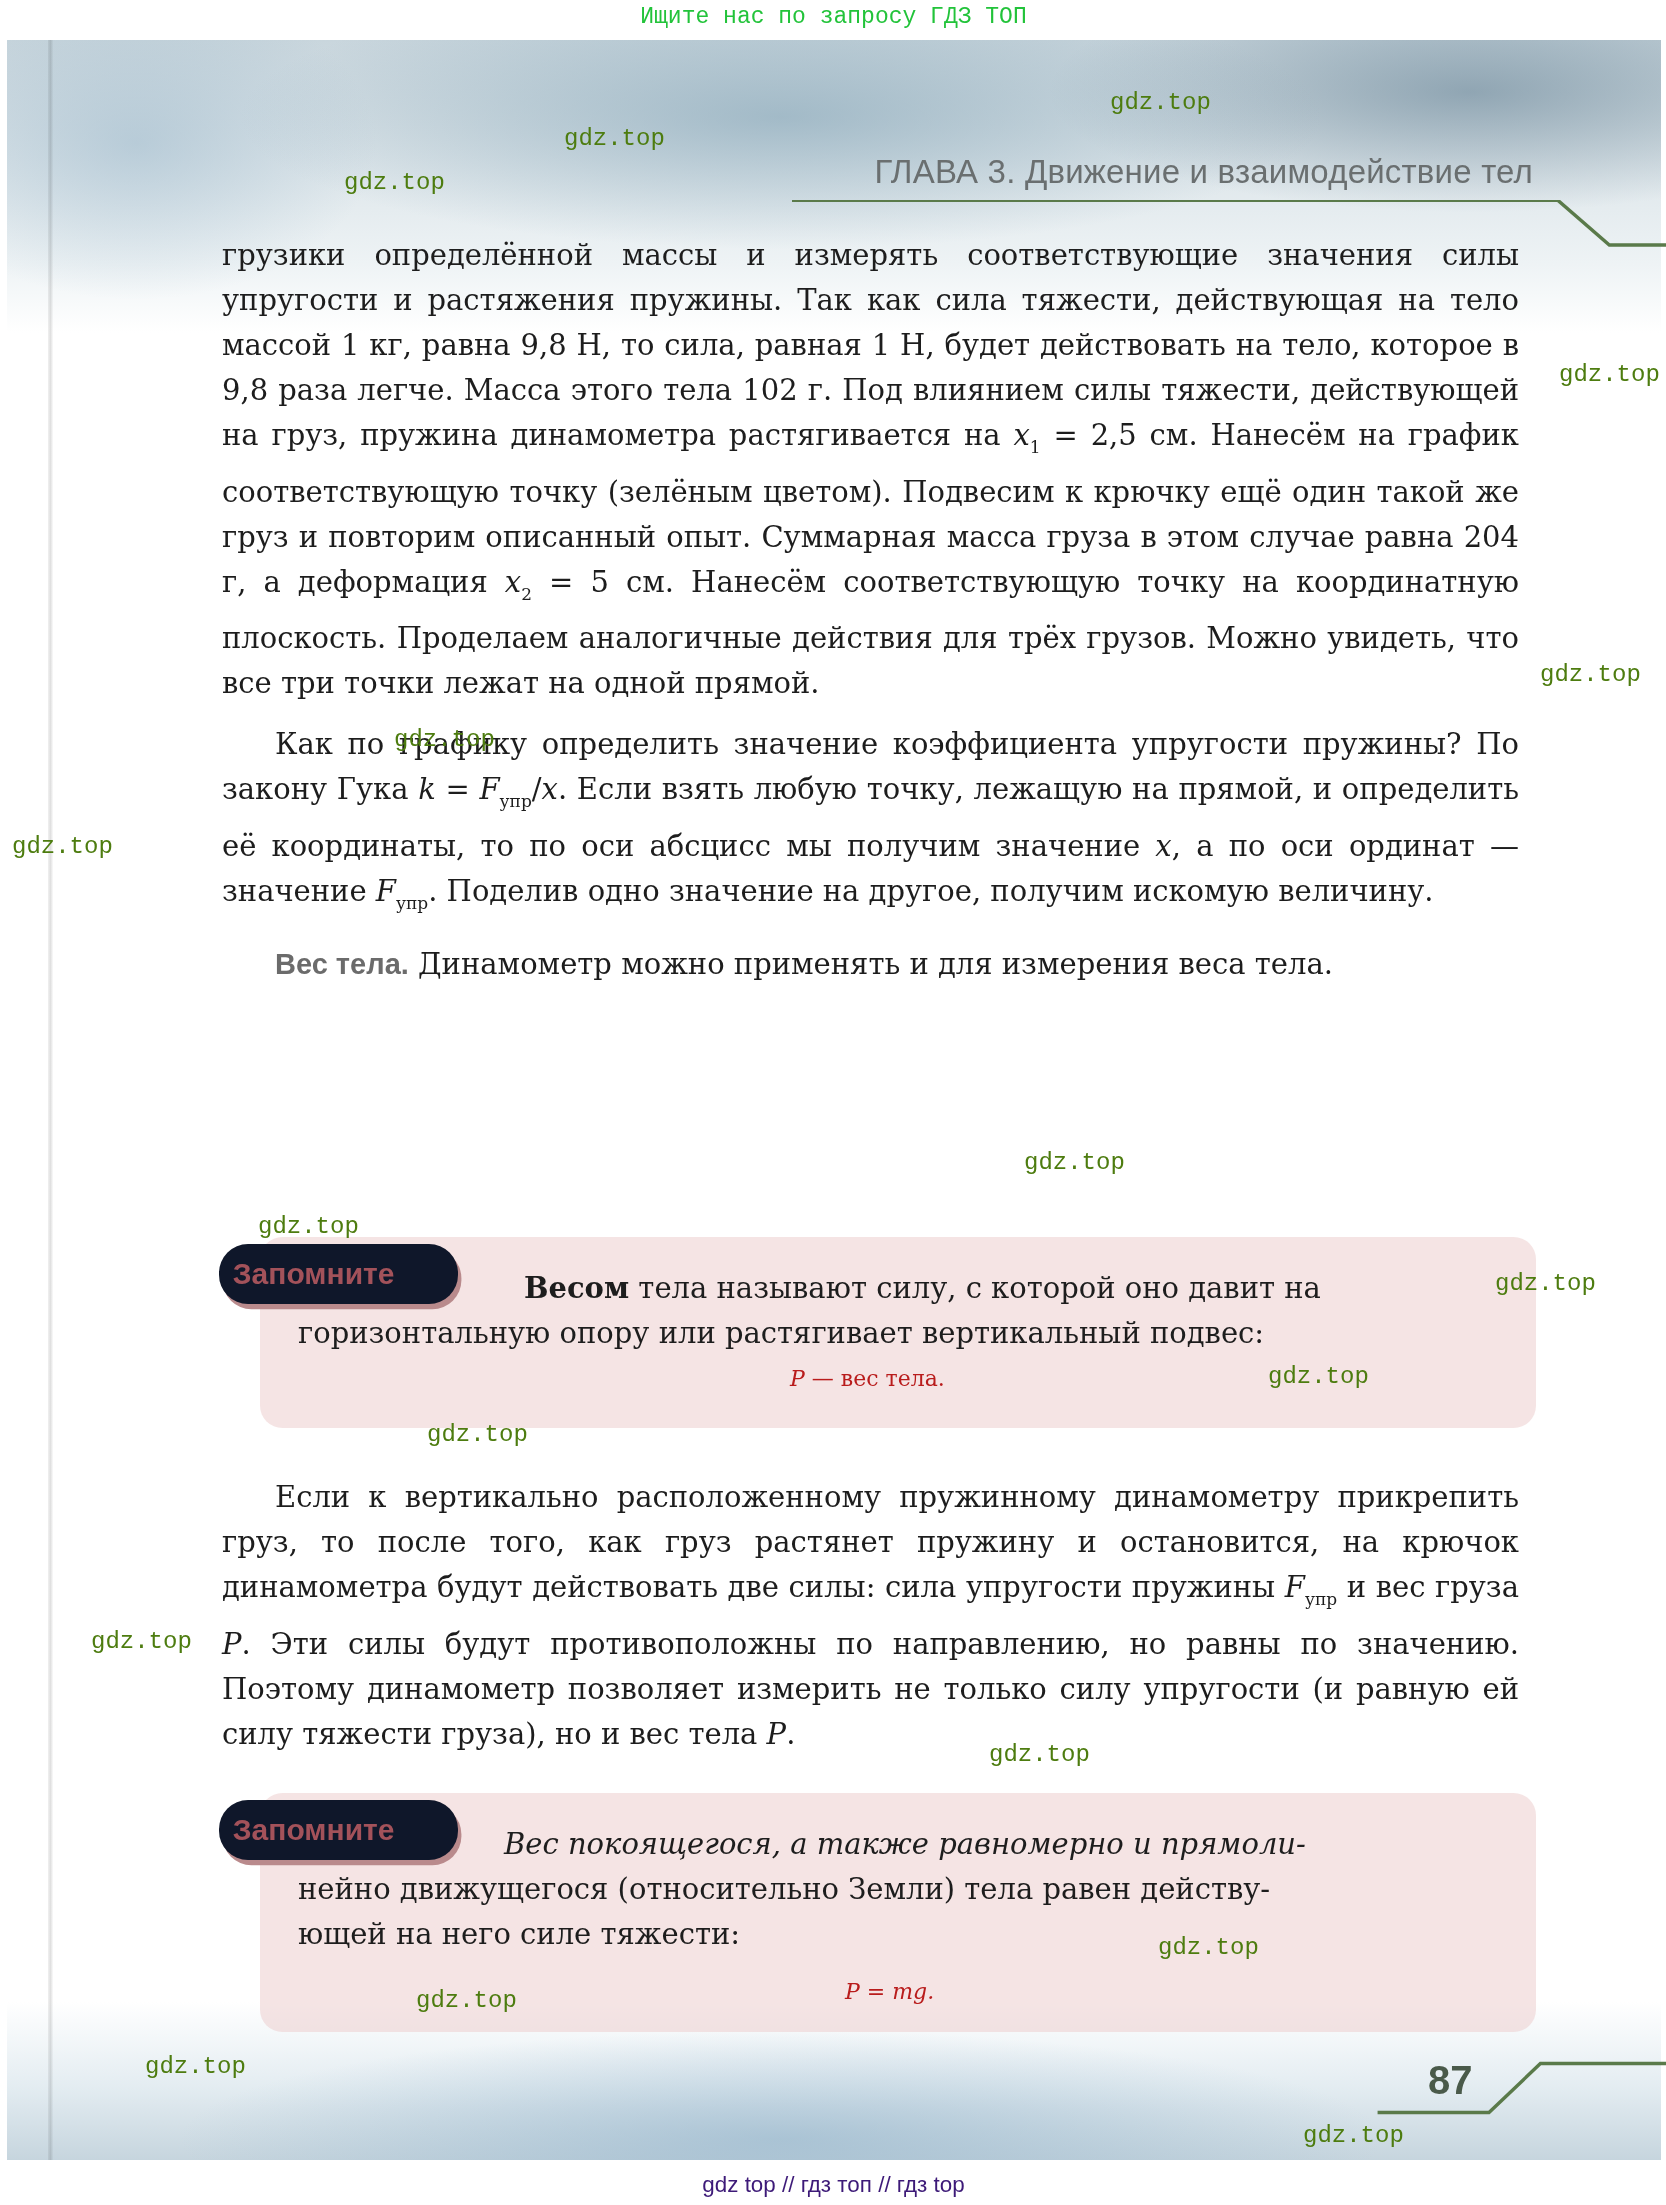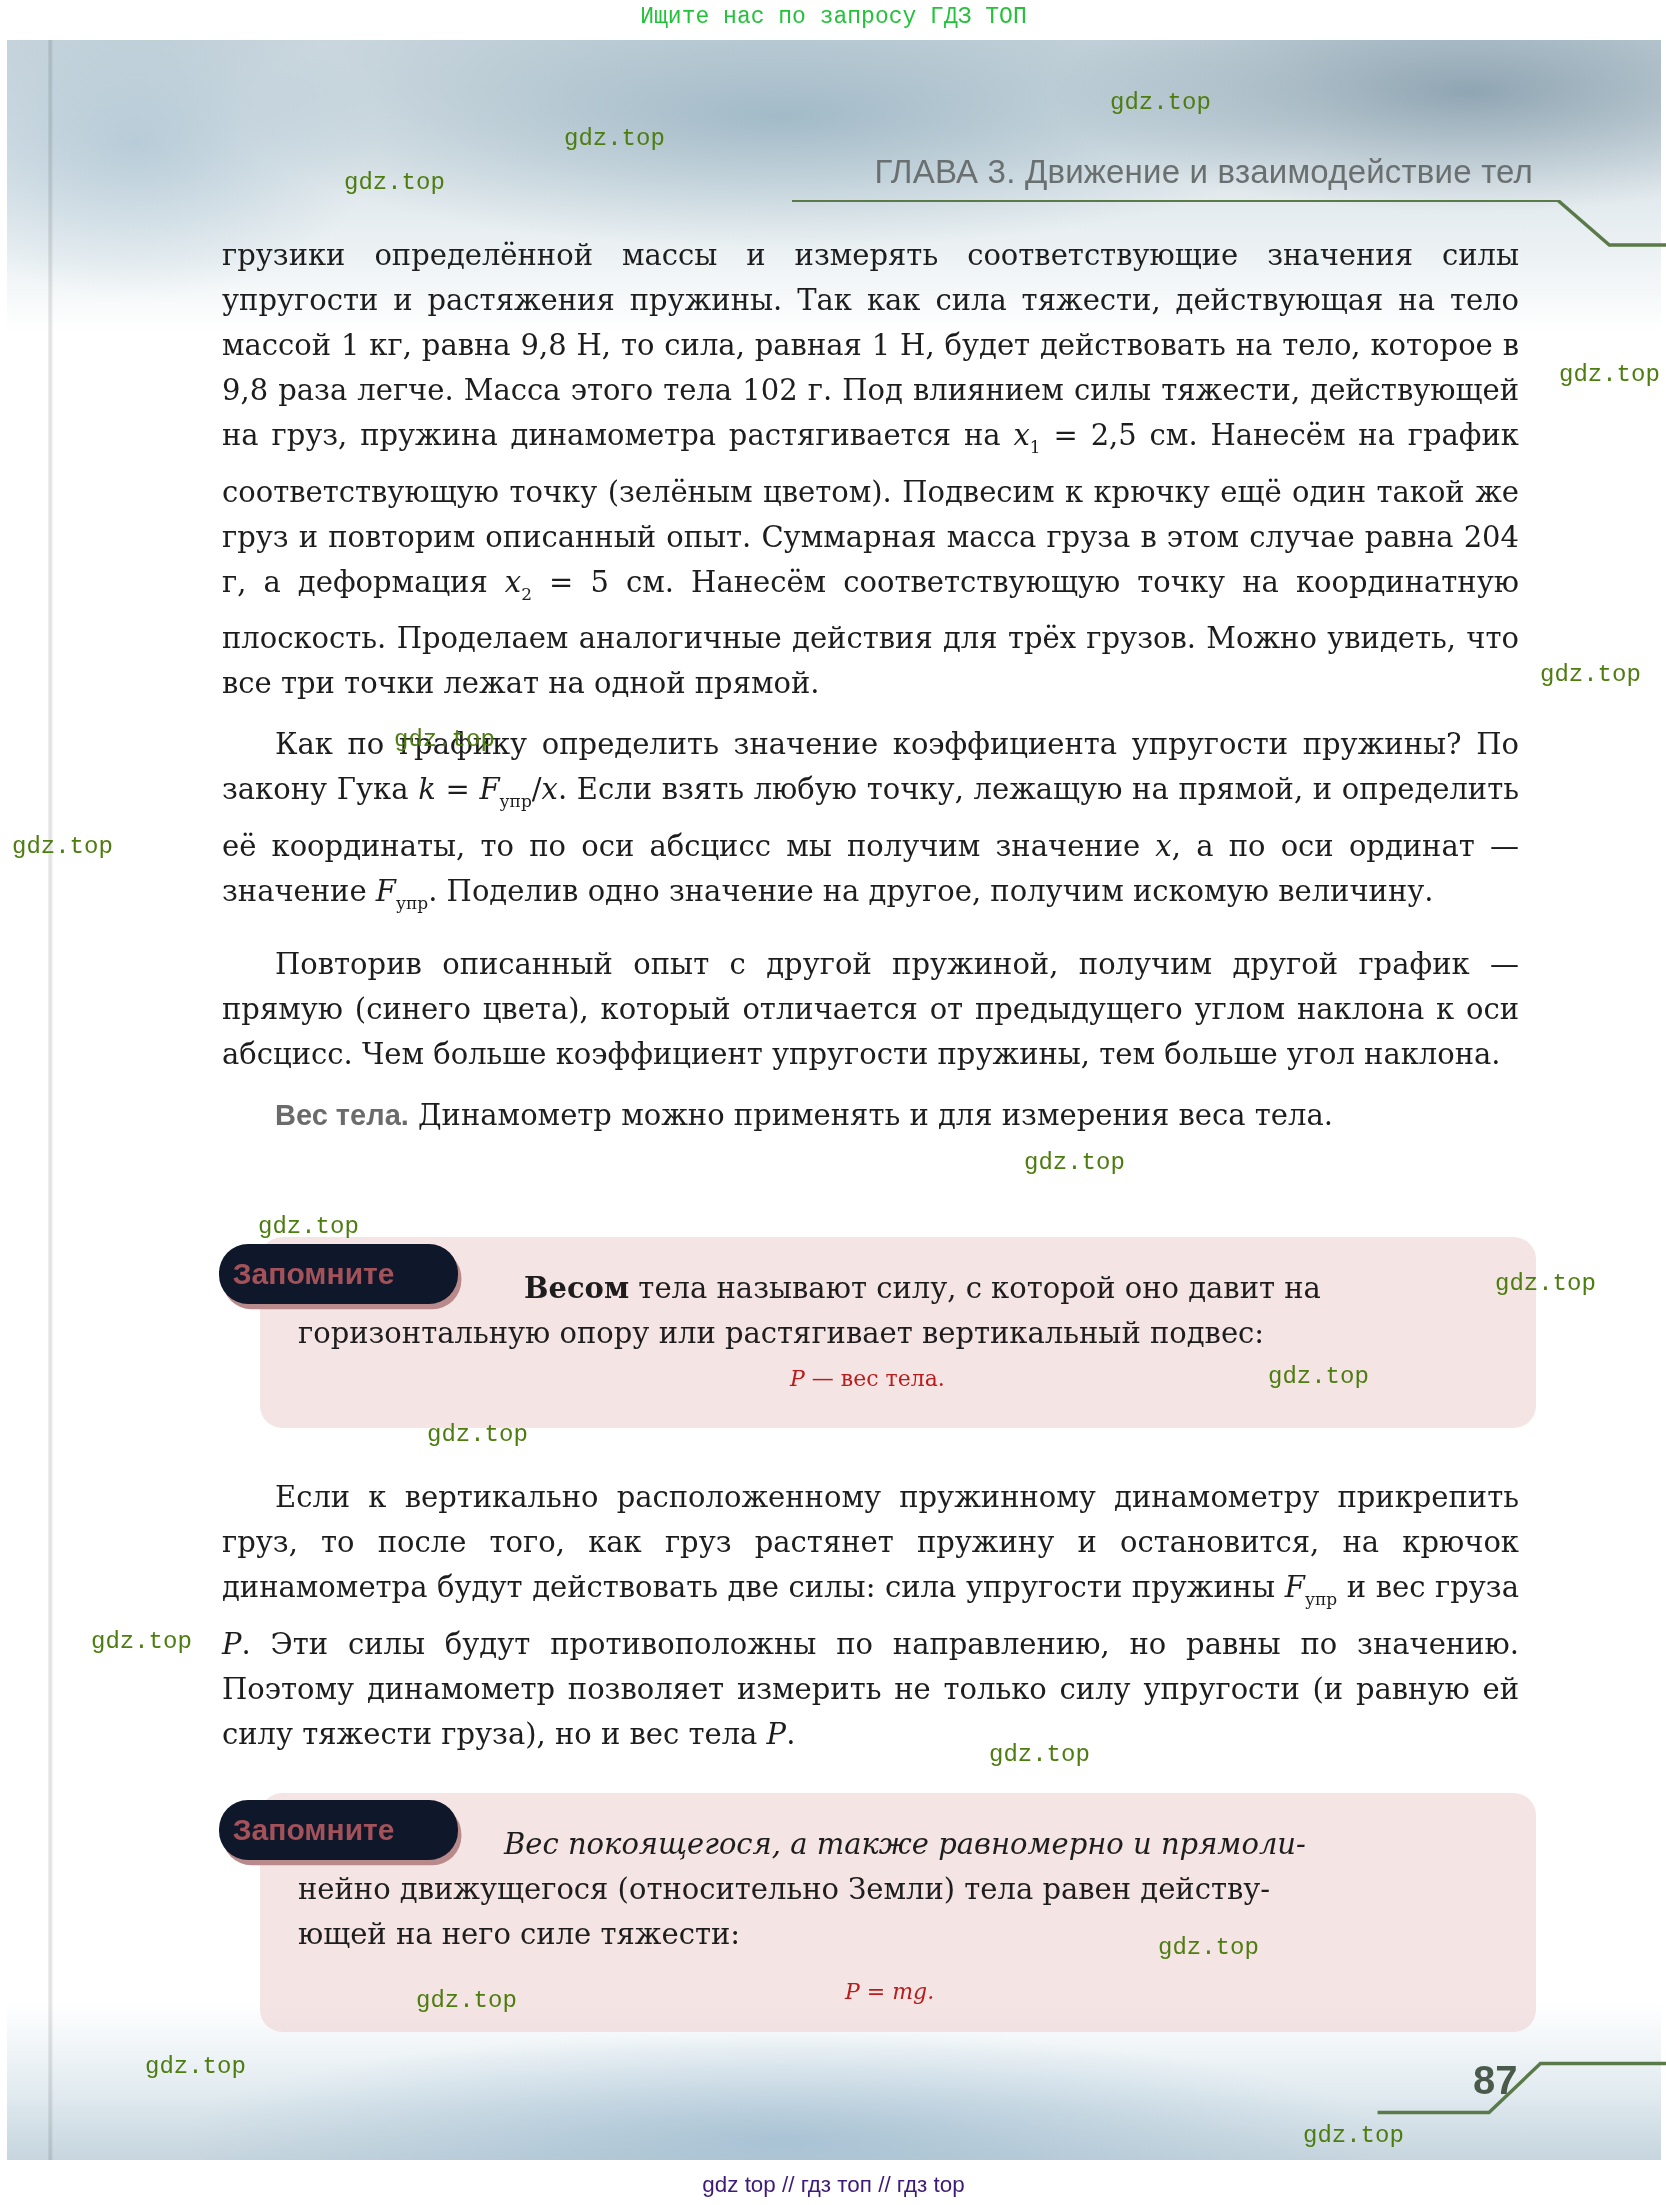--- a/index.html
+++ b/index.html
@@ -57,21 +57,21 @@
     background: #0f172a; border-radius: 29px;
     box-shadow: 3.4px 5.2px 0 #b98a8c;
     font-family: "Liberation Sans", sans-serif; font-weight: bold; font-size: 30px;
     color: #a3525a; line-height: 59px; text-indent: 13.8px;
   }
   .box-text {
     position: absolute; font-size: 29px; line-height: 45px; color: #1d1d1d;
   }
   .formula { position: absolute; font-size: 22px; color: #b91c1c; margin-left: 21px; }
   .page-number {
-    position: absolute; left: 1473px; top: 2058px;
+    position: absolute; left: 1428px; top: 2058px;
     font-family: "Liberation Sans", sans-serif; font-weight: bold; font-size: 40px;
     color: #4a5a4a;
   }
   .footer-rule { position: absolute; left: 1377px; top: 2061px; width: 290px; height: 60px; }
   .watermark {
     position: absolute; font-family: Liberation Mono, monospace;
     font-size: 24px; color: #4d7c0f;
   }
   .bottom-banner {
     position: absolute; left: 0; top: 2164px; width: 1667px; height: 41px;
@@ -90,21 +90,20 @@
 </div>
 
 <div class="chapter-header">ГЛАВА 3. Движение и взаимодействие тел</div>
 <svg class="header-rule" viewBox="0 0 1017 60">
   <polyline points="0,0 890,0 950,52 1017,52" fill="none" stroke="#5a7a4a" stroke-width="4"></polyline>
 </svg>
 
 <div class="body-text">
   <p><span>грузики определённой массы и измерять соответствующие значения силы упругости и растяжения пружины. Так как сила тяжести, действующая на тело массой 1 кг, равна 9,8 Н, то сила, равная 1 Н, будет действовать на тело, которое в 9,8 раза легче. Масса этого тела 102 г. Под влиянием силы тяжести, действующей на груз, пружина динамометра растягивается на </span><span class="it">x</span><span class="sub">1</span><span> = 2,5 см. Нанесём на график соответствующую точку (зелёным цветом). Подвесим к крючку ещё один такой же груз и повторим описанный опыт. Суммарная масса груза в этом случае равна 204 г, а деформация </span><span class="it">x</span><span class="sub">2</span><span> = 5 см. Нанесём соответствующую точку на координатную плоскость. Проделаем аналогичные действия для трёх грузов. Можно увидеть, что все три точки лежат на одной прямой.</span></p>
   <p class="indent" style="margin-top:8.6px"><span>Как по графику определить значение коэффициента упругости пружины? По закону Гука </span><span class="it">k</span><span> = </span><span class="it">F</span><span class="sub">упр</span><span>/</span><span class="it">x</span><span>. Если взять любую точку, лежащую на прямой, и определить её координаты, то по оси абсцисс мы получим значение </span><span class="it">x</span><span>, а по оси ординат — значение </span><span class="it">F</span><span class="sub">упр</span><span>. Поделив одно значение на другое, получим искомую величину.</span></p>
-  <p class="indent" style="margin-top:8.6px">Повторив описанный опыт с другой пружиной, получим другой график — прямую (синего цвета), который отличается от предыдущего углом наклона к оси абсцисс. Чем больше коэффициент упругости пружины, тем больше угол наклона.</p>
   <p class="indent" style="margin-top:8.6px"><span class="section-title">Вес тела.</span><span> Динамометр можно применять и для измерения веса тела.</span></p>
 </div>
 
 <div class="remember-box" style="left:260px; top:1237px; width:1276px; height:191px;"></div>
 <div class="remember-tab" style="left:219px; top:1244px;">Запомните</div>
 <div class="box-text" style="left:504px; top:1266px;margin-left:20px;"><b>Весом</b><span> тела называют силу, с которой оно давит на</span></div>
 <div class="box-text" style="left:298px; top:1311px;">горизонтальную опору или растягивает вертикальный подвес:</div>
 <div class="formula" style="left:769px; top:1366px;"><span class="it">P</span><span> — вес тела.</span></div>
 
 <div class="body-text" style="top:1459px;">

